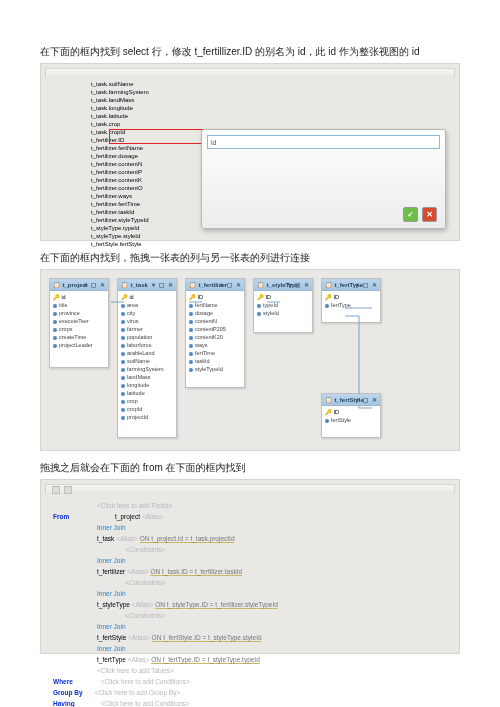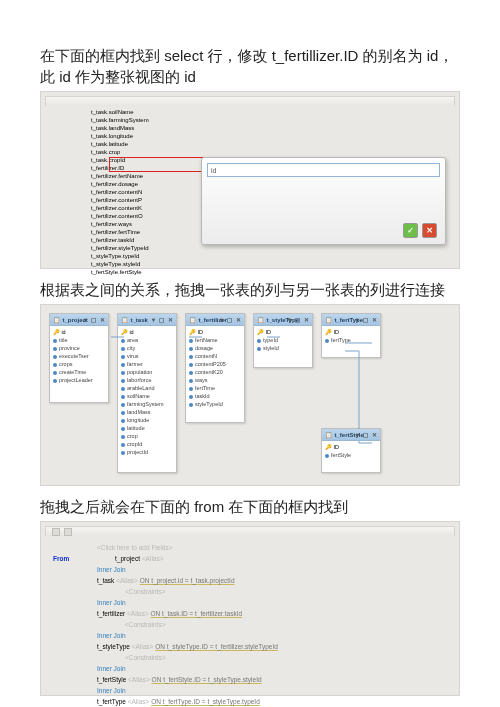--- a/index.html
+++ b/index.html
@@ -1,28 +1,28 @@
 <!DOCTYPE html>
 <html><head>
 <meta charset="utf-8">
 <style>
   * { box-sizing: border-box; margin: 0; padding: 0; }
   body { width: 500px; height: 707px; background: #fff; font-family: "Microsoft YaHei", Arial, sans-serif; font-size: 9px; color: #333; padding: 35px 40px 20px 40px; overflow: hidden; }
-  .caption { font-size: 15px; color: #222; margin: 10px 0 4px 0; line-height: 1.4; }
+  .caption { font-size: 10px; color: #222; margin: 10px 0 4px 0; line-height: 1.4; }
   .panel { background: #e9e8e4; border: 1px solid #d6d4cf; position: relative; }
   
   #sec1 { height: 178px; padding: 4px; }
   .topbar1 { height: 10px; background: linear-gradient(#f6f5f1,#e7e6e2); border: 1px solid #d6d4cf; border-bottom: none; position: relative; }
   .col-list { padding: 6px 0 0 50px; font-family: Verdana, Arial; font-size: 6px; line-height: 8px; color: #666; position: absolute; top: 10px; left: 0; }
   .item { white-space: nowrap; }
   .tag { color: #2f7fbf; }
   .black { color: #000; }
   .alias { color: #aaa; }
   .redbox { position: absolute; left: 68px; top: 65px; width: 112px; height: 15px; border: 1px solid #d22; pointer-events: none; }
-  .popup { position: absolute; left: 160px; top: 65px; width: 245px; height: 88px; background: linear-gradient(#fefefe,#ececec); border: 1px solid #b8b8b8; border-radius: 3px; box-shadow: 1px 2px 4px rgba(0,0,0,.25); padding: 5px; }
+  .popup { position: absolute; left: 160px; top: 65px; width: 245px; height: 100px; background: linear-gradient(#fefefe,#ececec); border: 1px solid #b8b8b8; border-radius: 3px; box-shadow: 1px 2px 4px rgba(0,0,0,.25); padding: 5px; }
   .popup-input { width: 233px; height: 14px; border: 1px solid #8fb6d9; background: #fff; font-size: 7px; padding: 1px 3px; color: #555; }
   .popup-btns { position: absolute; right: 8px; bottom: 6px; display: flex; gap: 4px; }
   .ibtn { width: 15px; height: 15px; border: 1px solid #999; border-radius: 2px; display: flex; align-items: center; justify-content: center; font-size: 8px; font-weight: bold; cursor: pointer; }
   .ok { background: #6dbf4a; color: #fff; }
   .cancel { background: #d84b2f; color: #fff; }
   
   #sec2 { height: 182px; padding: 8px; }
   .tables { display: flex; gap: 8px; height: 100%; position: relative; }
   .tblwin { background: #fff; border: 1px solid #bfbfbf; box-shadow: 1px 1px 2px rgba(0,0,0,.15); display: flex; flex-direction: column; min-width: 60px; }
   .thead { background: linear-gradient(#bcd6ed,#a4c5e3); border-bottom: 1px solid #9cb7d0; padding: 2px 3px; display: flex; align-items: center; gap: 2px; font-size: 6px; font-weight: bold; color: #1f3c5a; position: relative; }
@@ -77,21 +77,21 @@
   <div class="redbox"></div>
   <div class="popup">
     <input class="popup-input" value="id" style="">
     <div class="popup-btns">
       <div class="ibtn ok">✓</div>
       <div class="ibtn cancel">✕</div>
     </div>
   </div>
 </div>
 
-<div class="caption">根据表之间的关系，拖拽一张表的列与另一张表的列进行连接</div>
+<div class="caption">在下面的框内找到，拖拽一张表的列与另一张表的列进行连接</div>
 <div id="sec2" class="panel">
   <div class="tables" id="tables">
     <svg class="links">
       <path d="M62 24 L75 24" stroke="#7aa3c9" fill="none"></path>
       <path d="M140 24 L153 24" stroke="#7aa3c9" fill="none"></path>
       <path d="M218 24 L231 24" stroke="#7aa3c9" fill="none"></path>
       <path d="M296 30 L323 30" stroke="#7aa3c9" fill="none"></path>
       <path d="M296 38 L310 38 L310 130 L323 130" stroke="#7aa3c9" fill="none"></path>
     </svg>
   <div class="tblwin" style="height: 90px;">

